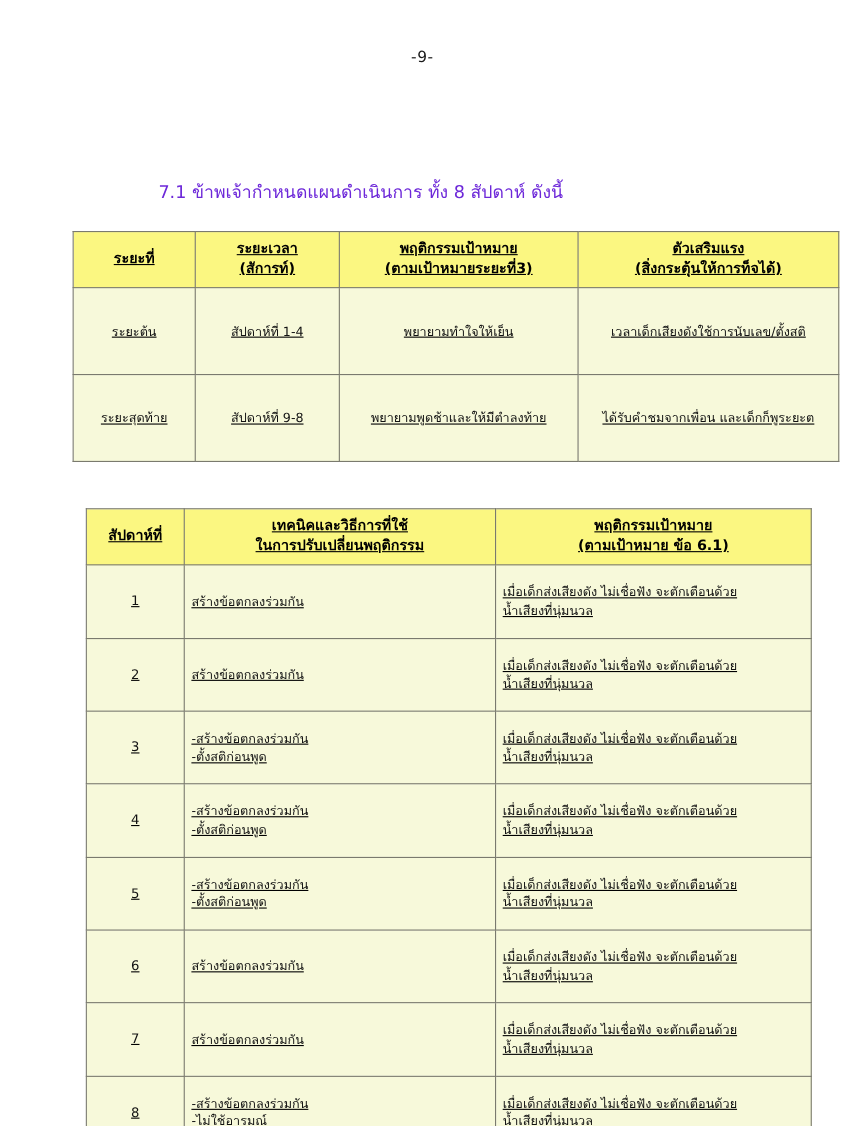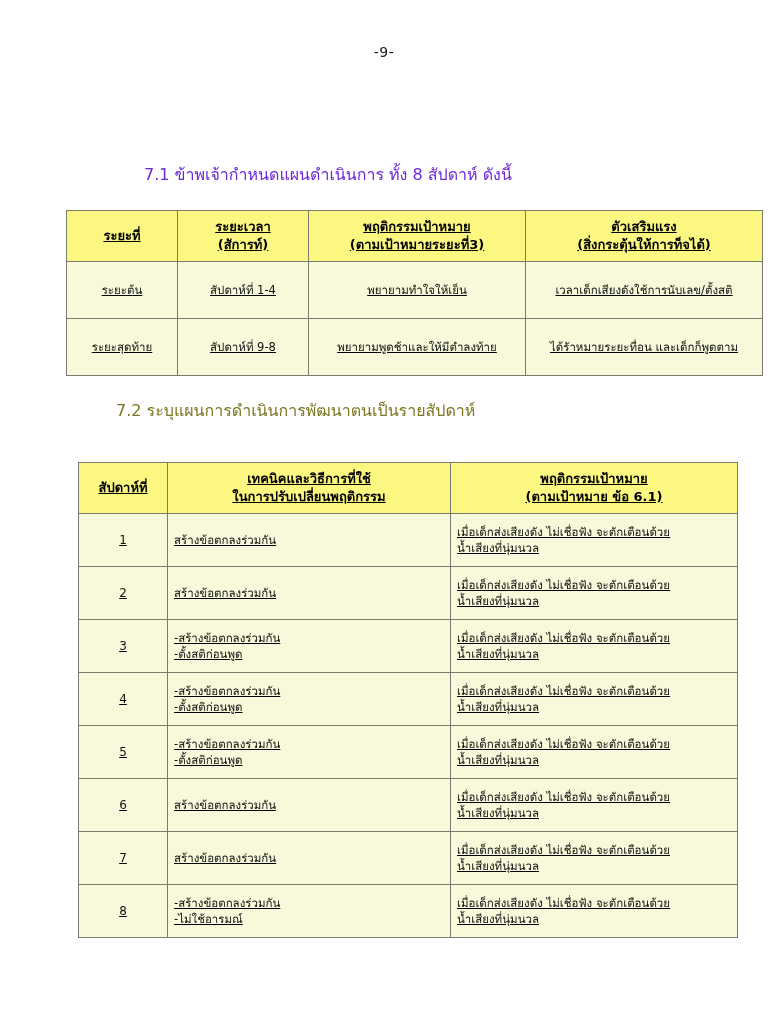--- a/index.html
+++ b/index.html
@@ -69,21 +69,21 @@
     border-collapse: collapse;
     table-layout: fixed;
     position: absolute;
     text-decoration: underline;
   }
   table td {
     border: 1.5px solid #7a7a6e;
     background: #f7f9da;
     font-size: 11.5px;
     color: #111111;
-    padding: 5px 6px;
+    padding: 16px 6px;
     vertical-align: middle;
     line-height: 1.45;
   }
   table th {
     border: 1.5px solid #7a7a6e;
     background: #fbf781;
     font-size: 13px;
     font-weight: bold;
     color: #000000;
     padding: 7px 6px;
@@ -166,26 +166,25 @@
       <tr>
         <td class="c0">ระยะต้น</td>
         <td class="c1">สัปดาห์ที่ 1-4</td>
         <td class="c2">พยายามทำใจให้เย็น</td>
         <td class="c3">เวลาเด็กเสียงดังใช้การนับเลข/ตั้งสติ</td>
       </tr>
       <tr>
         <td class="c0">ระยะสุดท้าย</td>
         <td class="c1">สัปดาห์ที่ 9-8</td>
         <td class="c2">พยายามพูดช้าและให้มีตำลงท้าย</td>
-        <td class="c3">ได้รัาหมายระยะทื่อน และเด็กก็พูดตาม</td>
+        <td class="c3">ได้รับคำชมจากเพื่อน และเด็กก็พูระยะต</td>
       </tr>
     </tbody>
   </table>
 
-  <div class="heading-sub-2">7.2 ระบุแผนการดำเนินการพัฒนาตนเป็นรายสัปดาห์</div>
 
   <table id="table-weekly">
     <thead>
       <tr>
         <th class="c0">
           <span class="cell-line">สัปดาห์ที่</span>
         </th>
         <th class="c1">
           <span class="cell-line">เทคนิคและวิธีการที่ใช้</span>
           <span class="cell-line">ในการปรับเปลี่ยนพฤติกรรม</span>

